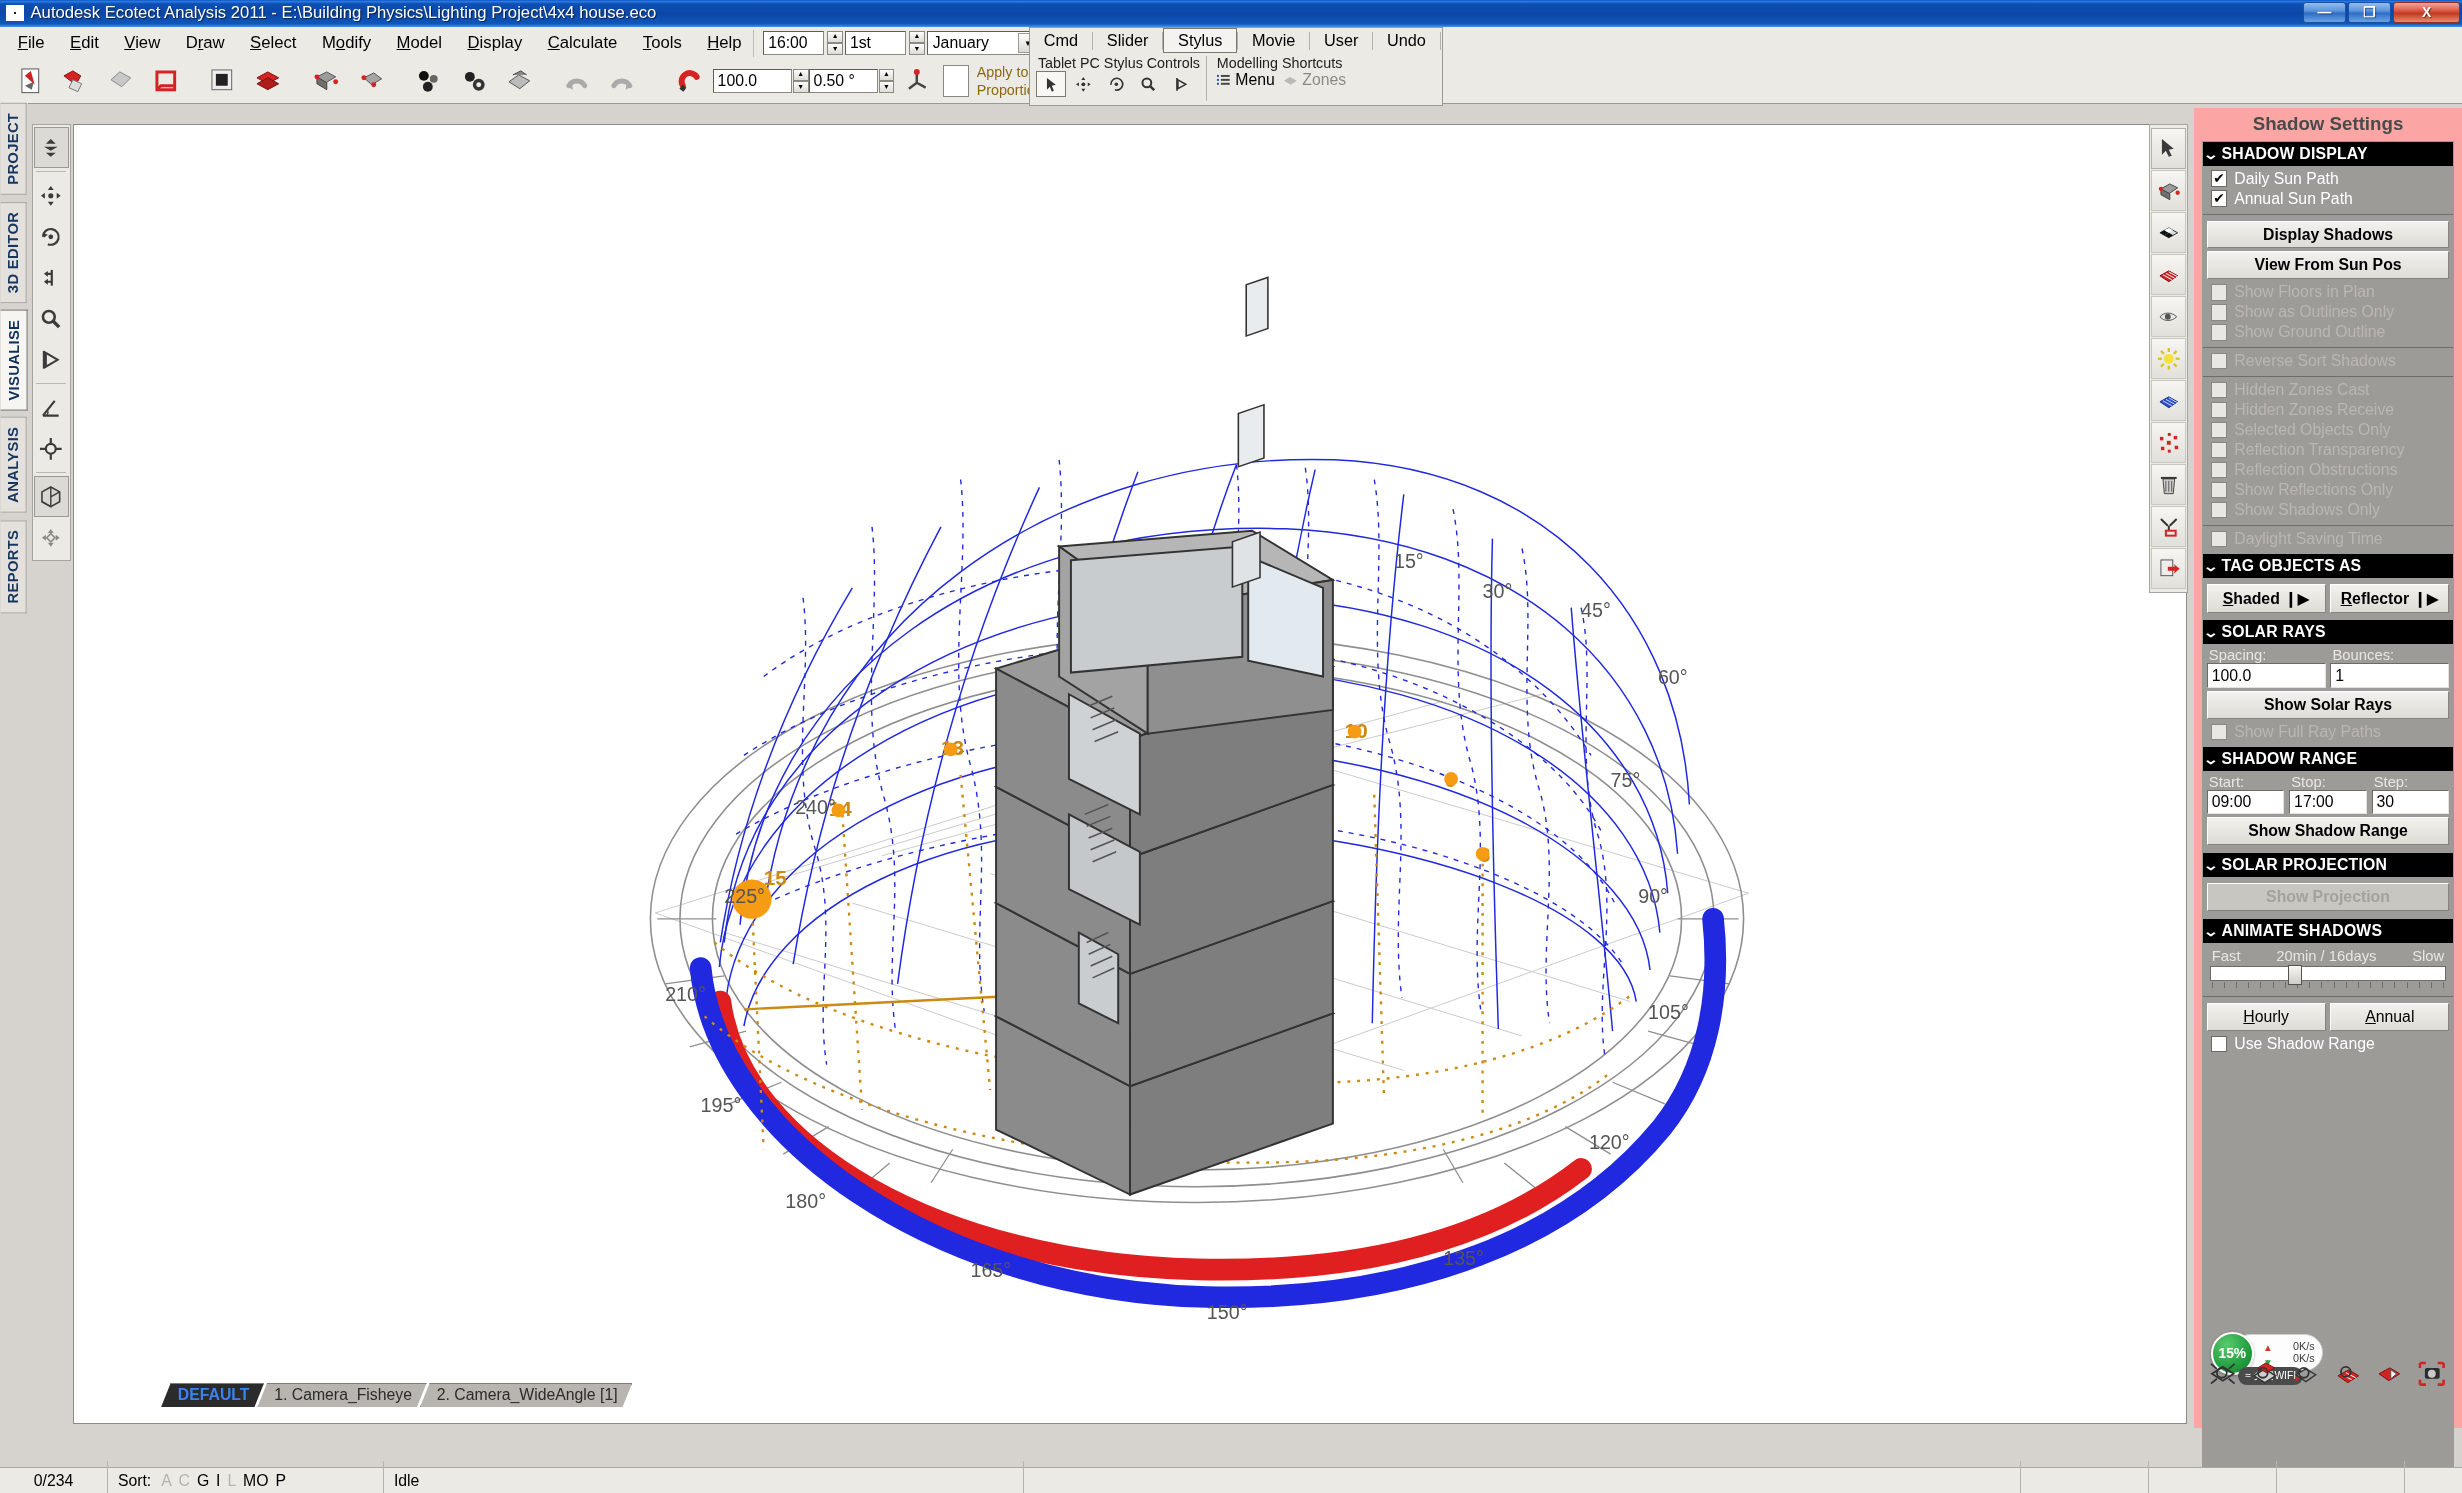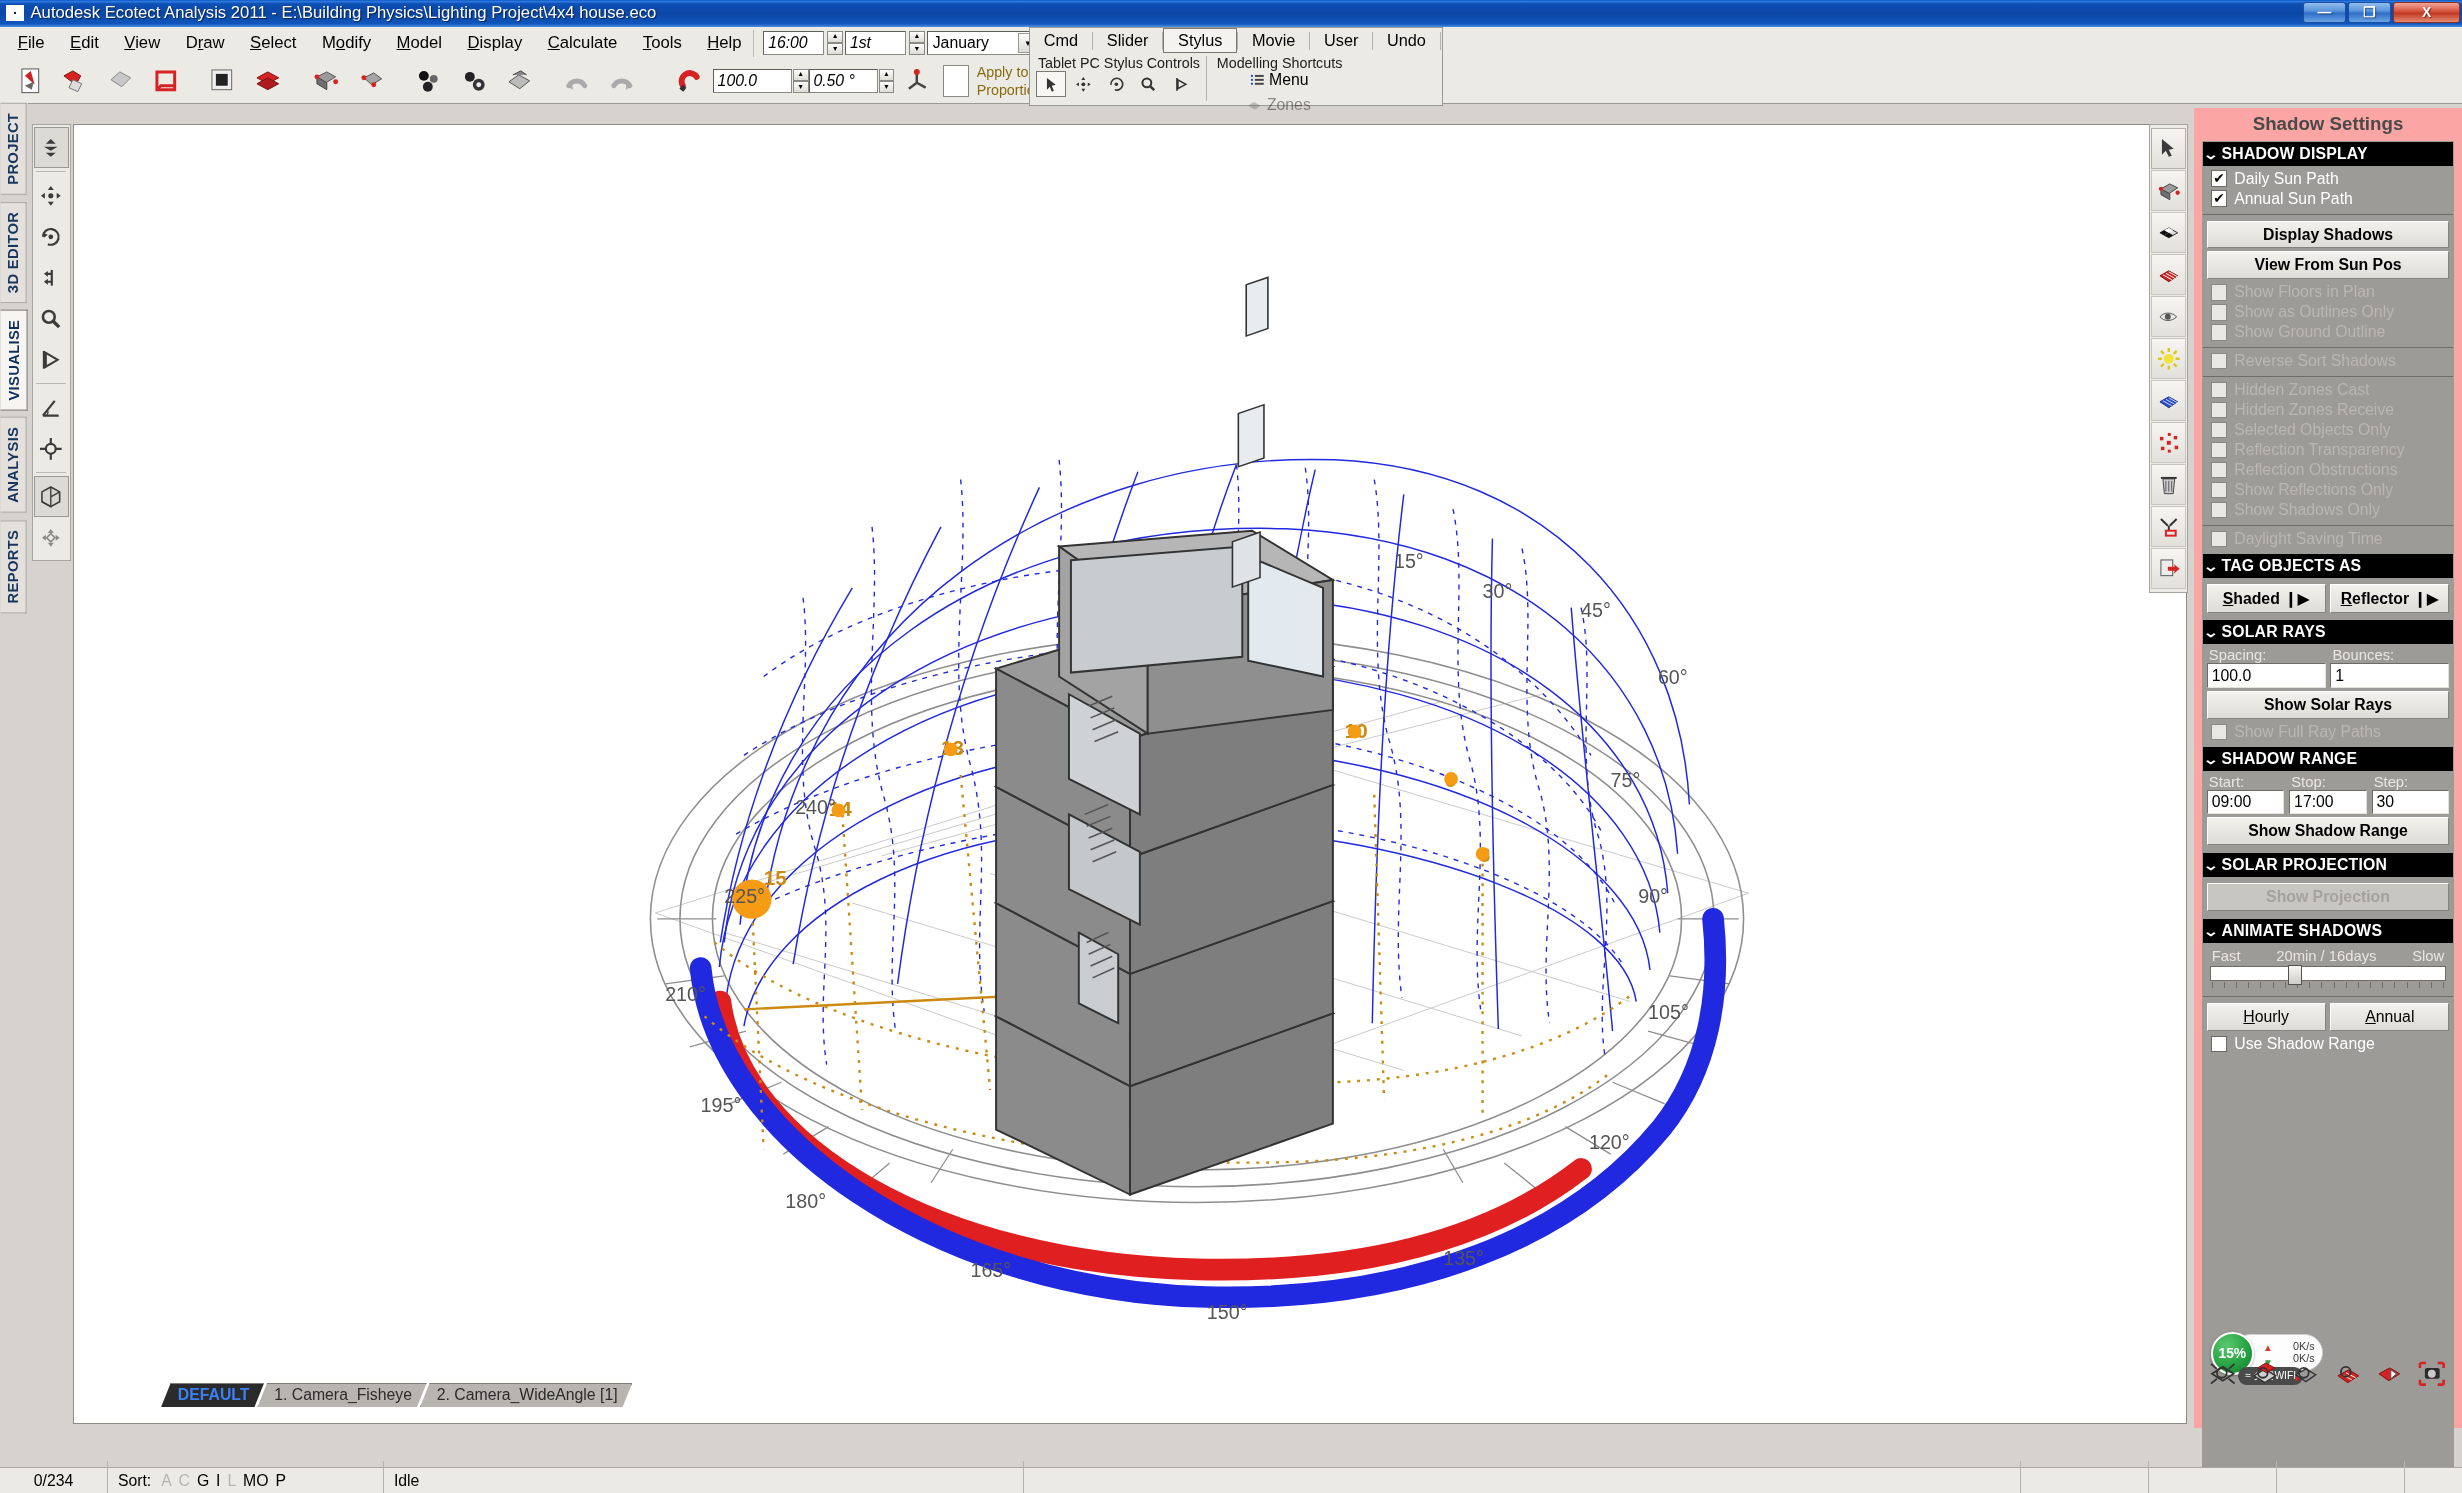--- a/index.html
+++ b/index.html
@@ -47,21 +47,21 @@
   #toolzone { background:#eceae4; border-bottom:1px solid #9a9a94; }
   #menurow { display:flex; align-items:stretch; height:33px; }
   #menubar { display:flex; align-items:center; padding-left:13.8px; gap:17.7px; }
   .menuitem { font-size:16.7px; color:#000; padding:3px 3.9px; cursor:default; }
   .menuitem u { text-decoration:underline; }
   .vsep { width:1px; background:#a7a5a0; margin:3px 5.9px; }
   .vsep2 { width:2px; background:linear-gradient(to right,#a7a5a0,#ffffff); margin:3px 7.9px; }
 
   .tfield {
     background:#fff; border:1px solid #8a8a84; border-top-color:#5e5e58; border-left-color:#5e5e58;
-    height:24.6px; display:flex; align-items:center; padding:0 3.9px; font-size:15.8px;font-style:italic;
+    height:24.6px; display:flex; align-items:center; padding:0 3.9px; font-size:15.8px;
   }
   .spin { width:15.8px; height:24.6px; display:flex; flex-direction:column; margin-left:1px;}
   .spin div{
     flex:1; border:1px solid #8a8a84; background:linear-gradient(to bottom,#fdfdfd,#dedcd7);
     display:flex; align-items:center; justify-content:center; font-size:6.9px; line-height:1;
   }
   .combo {
     background:#fff; border:1px solid #8a8a84; border-top-color:#5e5e58;border-left-color:#5e5e58;
     height:24.6px; display:flex; align-items:center; padding:0 2px 0 4.9px; font-size:15.8px;
     min-width:103px; justify-content:space-between;
@@ -480,21 +480,21 @@
         <div class="sbtn">
             <svg width="16.7" height="16.7" viewBox="0 0 17 17">
               <path d="M4 2v13M5 4l8 4.5L5 13z" fill="none" stroke="#333" stroke-width="1.6"></path>
             </svg>
           </div>
       </div>
     </div>
     <div style="width:1px;background:#b4b2ad;margin:2px 7.9px 2px 5.9px;"></div>
     <div class="stylusgroup">
       <div class="sgtitle">Modelling Shortcuts</div>
-      <div class="sgicons" style="gap:6.9px;flex-direction:column;">
+      <div class="sgicons" style="gap:6.9px;">
         <div style="display:flex;align-items:center;gap:3.9px;">
           <svg width="16.7" height="16.7" viewBox="0 0 17 17">
               <rect x="2" y="3" width="2" height="2" fill="#1a4fbf"></rect>
               <rect x="2" y="7" width="2" height="2" fill="#1a4fbf"></rect>
               <rect x="2" y="11" width="2" height="2" fill="#1a4fbf"></rect>
               <rect x="6" y="3" width="9" height="2" fill="#444"></rect>
               <rect x="6" y="7" width="9" height="2" fill="#444"></rect>
               <rect x="6" y="11" width="9" height="2" fill="#444"></rect>
             </svg>
           <span style="font-size:15.8px">Menu</span>

